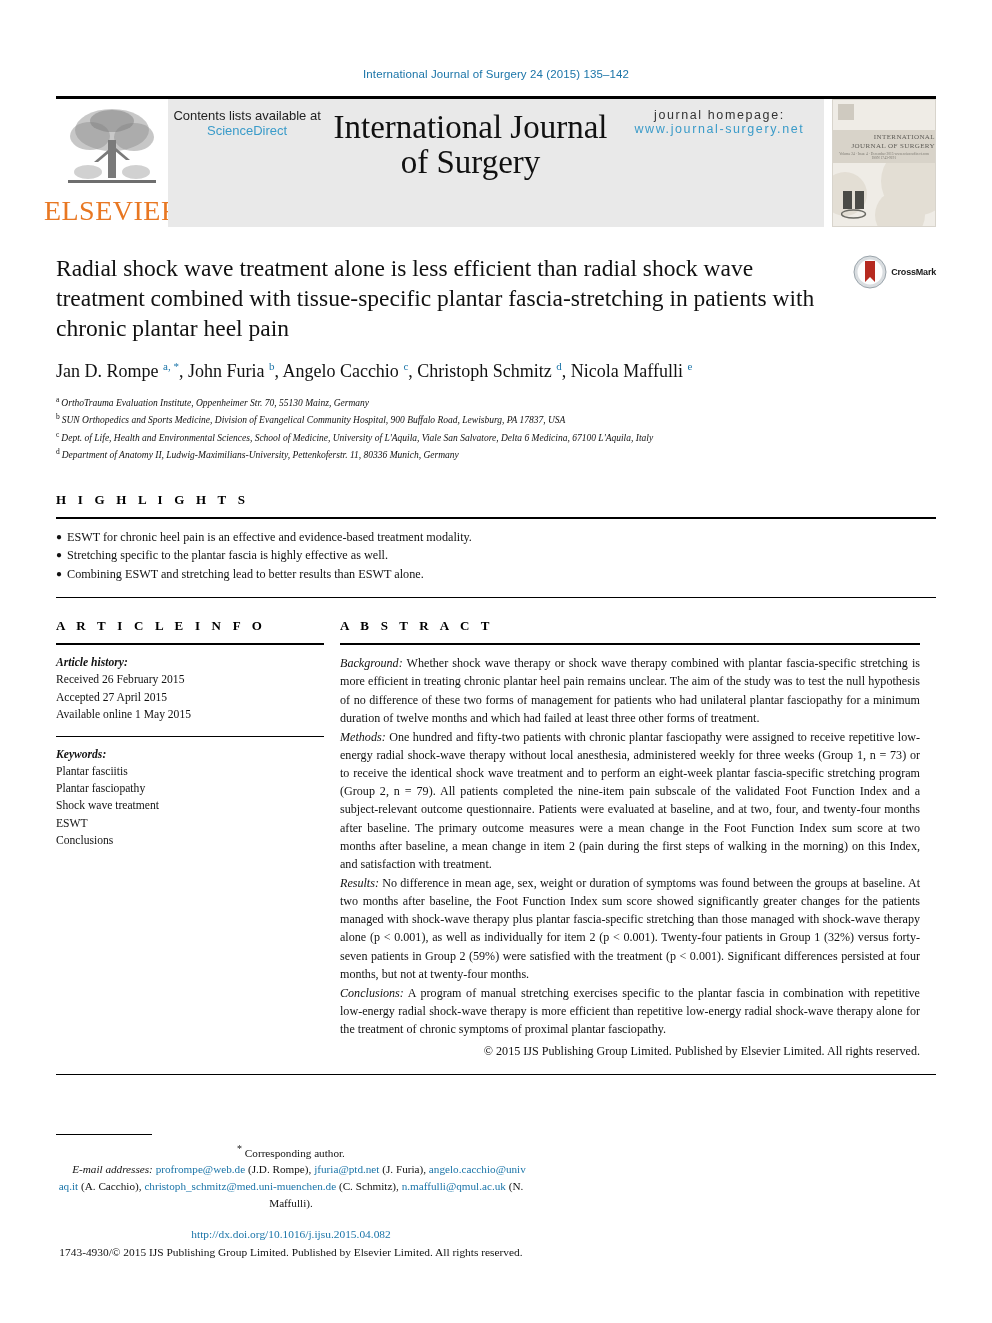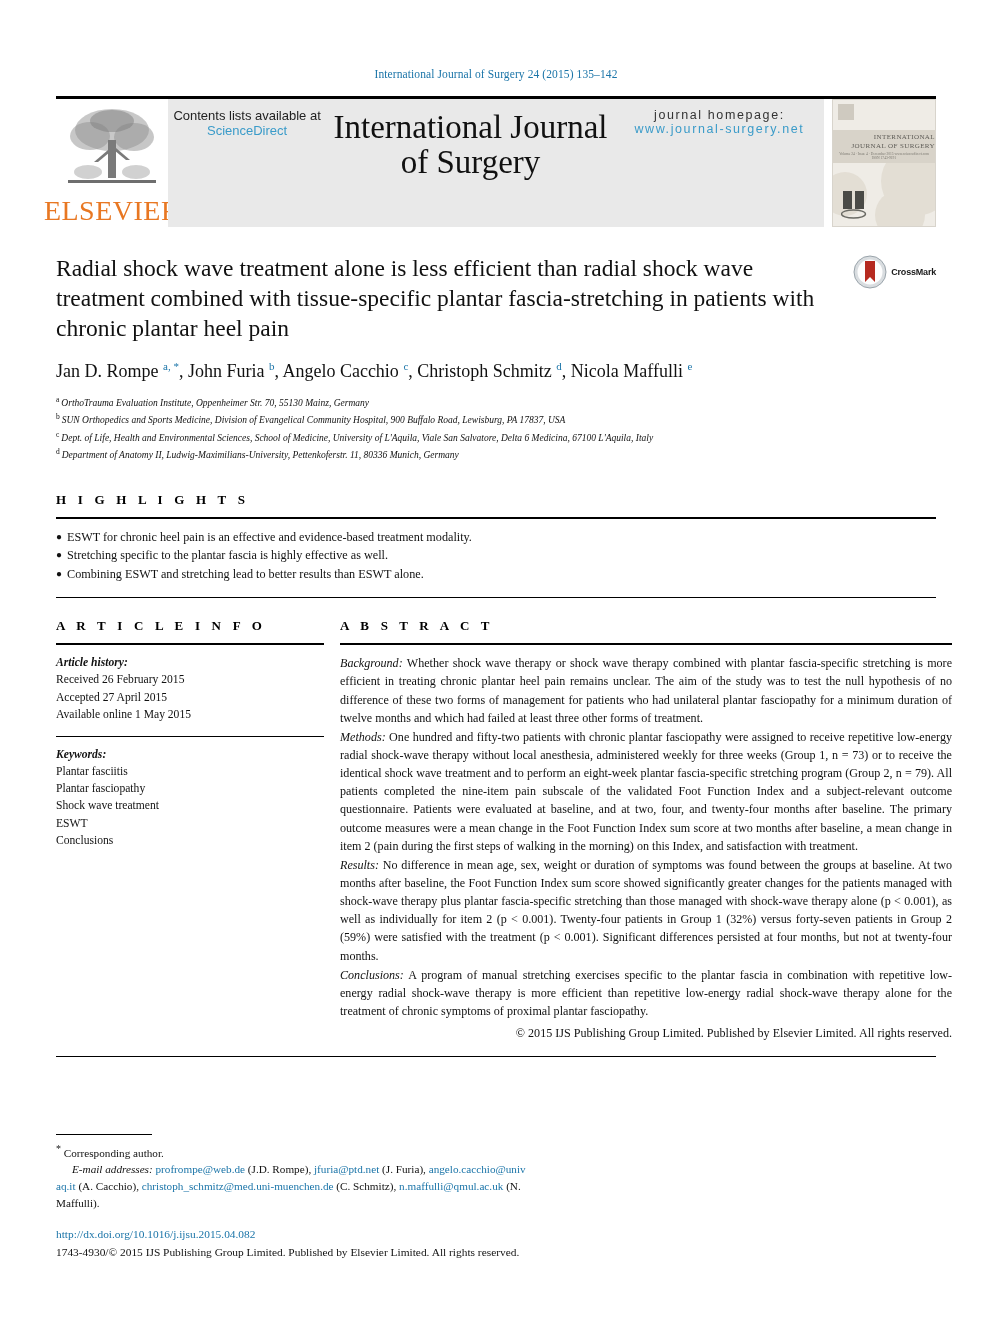--- a/index.html
+++ b/index.html
@@ -22,21 +22,21 @@
     box-sizing: border-box;
   }
 
   
   .running-head {
     text-align: center;
     font-size: 11.5px;
     color: #1a74a8;
     padding-top: 68px;
     letter-spacing: 0.1px;
-    font-family: Liberation Serif, serif;
+    font-family: Liberation Sans, sans-serif;
   }
 
   
   .banner-wrap {
     margin: 16px 56px 0 56px;
     border-top: 3px solid #000;
     display: flex;
     align-items: stretch;
     height: 128px;
   }
@@ -235,21 +235,21 @@
   .hl-bullet {
     font-size: 10px;
     line-height: 1.85;
   }
   .hl-bottom {
     border-top: 1px solid #000;
   }
 
   
   .two-col {
-    margin: 20px 40px 0 56px;
+    margin: 20px 72px 0 56px;
     display: flex;
     gap: 0;
   }
   .col-info {
     width: 284px;
     flex: 0 0 284px;
     box-sizing: border-box;
     padding-right: 16px;
   }
   .col-abs {
@@ -304,20 +304,21 @@
   
   .footer {
     position: absolute;
     left: 56px;
     bottom: 62px;
     width: 470px;
     font-family: "Liberation Serif", serif;
     font-size: 11.2px;
     line-height: 1.5;
     color: #111;
+    text-align: center;
   }
   .footer-rule {
     width: 96px;
     border-top: 1px solid #000;
     margin-bottom: 6px;
   }
   .corr-star {
     font-size: 10px;
     vertical-align: super;
   }

